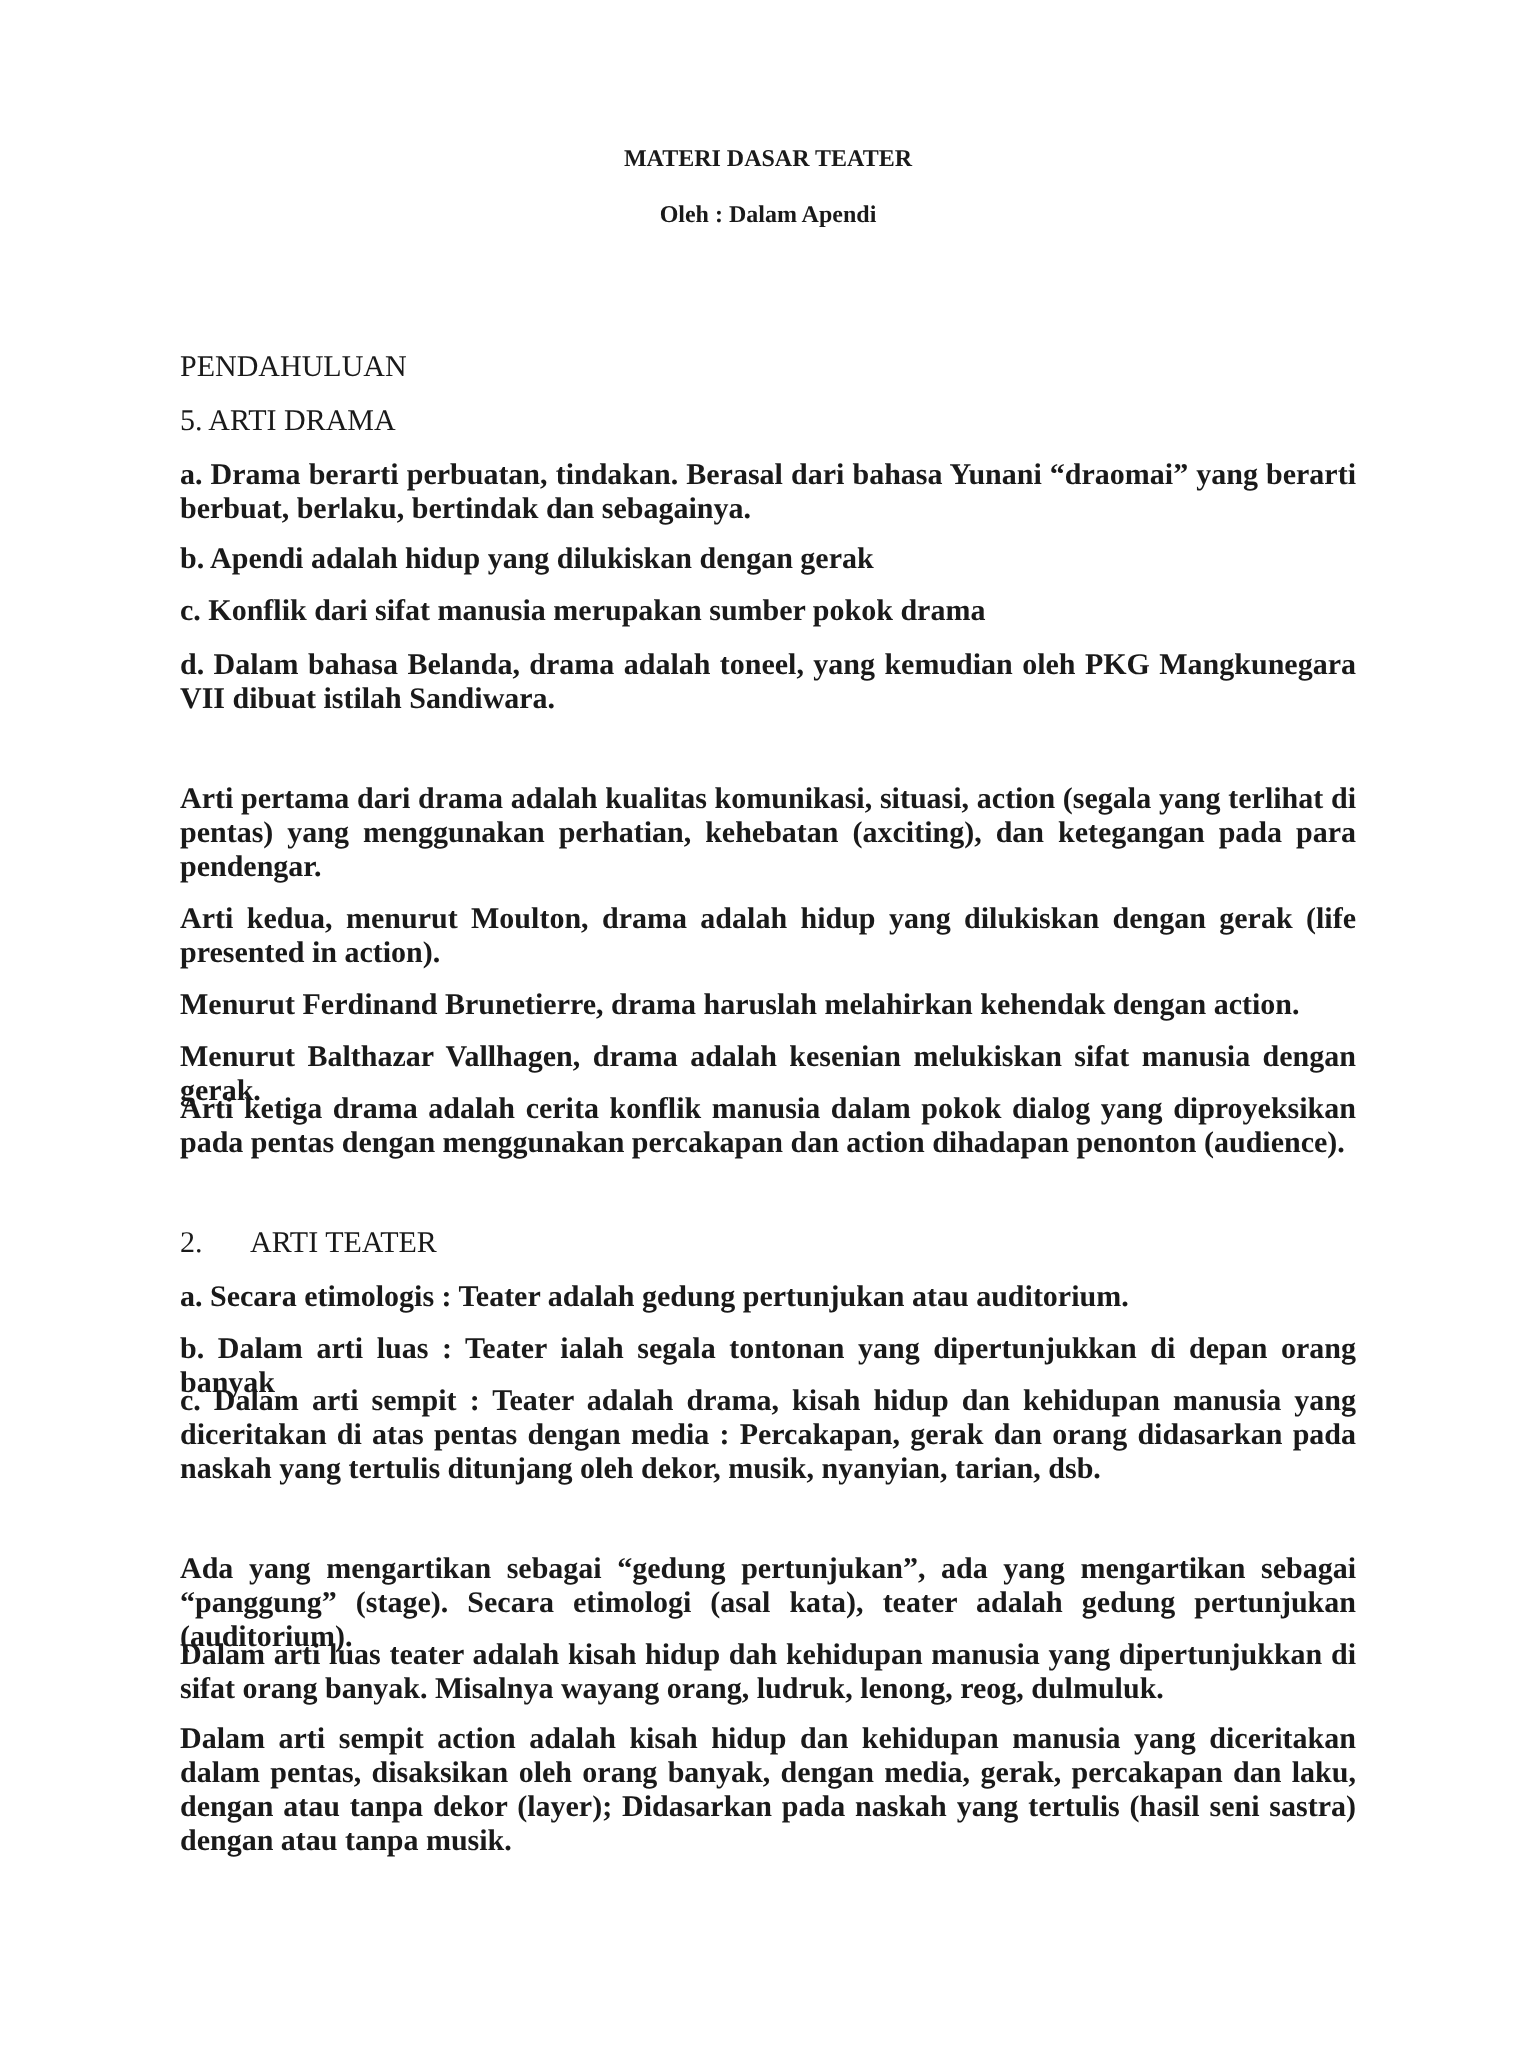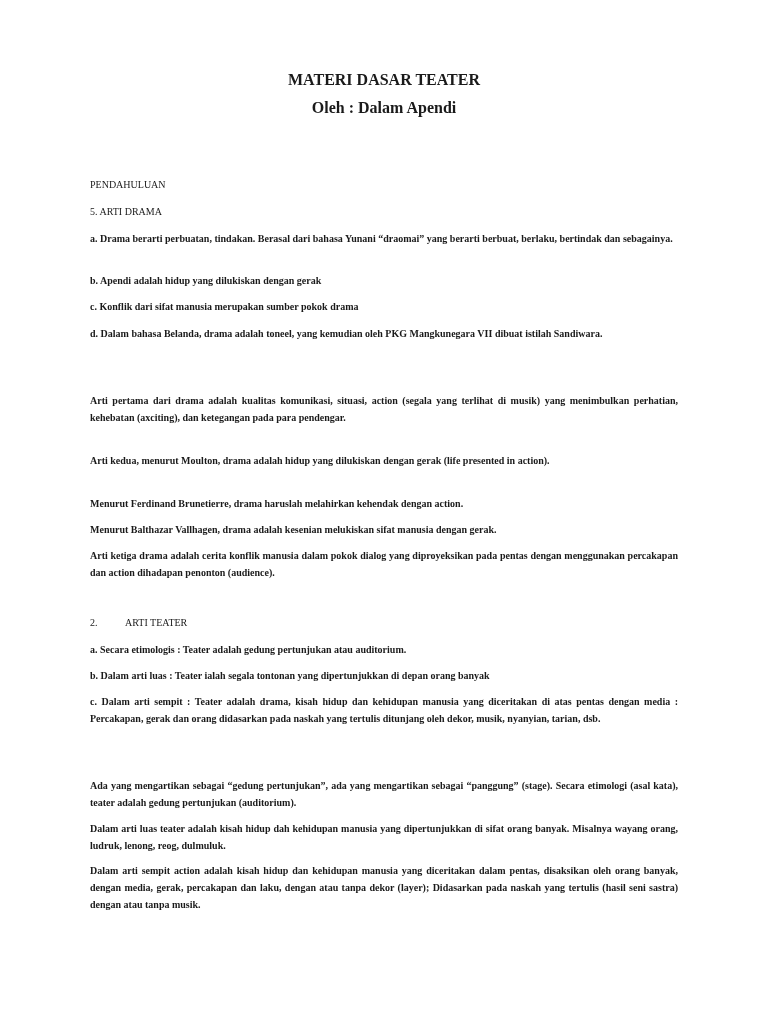--- a/index.html
+++ b/index.html
@@ -1,39 +1,39 @@
 <!DOCTYPE html>
 <html><head>
 <meta charset="utf-8">
 <style>
   html, body { margin: 0; padding: 0; background: #ffffff; }
   body { width: 768px; height: 1024px; position: relative; overflow: hidden;
          font-family: "Liberation Serif", "DejaVu Serif", serif; color: #1a1a1a; }
   .page { position: absolute; left: 90px; top: 0; width: 588px; }
-  .blk { position: absolute; left: 0; width: 588px; font-size: 10px; line-height: 17px; }
-  .title { text-align: center; font-weight: bold; font-size: 16px; }
+  .blk { position: absolute; left: 0; width: 588px; font-size: 15px; line-height: 17px; }
+  .title { text-align: center; font-weight: bold; font-size: 12px; }
   .just { text-align: justify; text-align-last: left; font-weight: bold; }
   .h2tab { display: inline-block; width: 35px; }
 </style>
 </head>
 <body>
 
 <div class="page">
   <div class="blk title" style="top:71px">MATERI DASAR TEATER</div>
   <div class="blk title" style="top:99px">Oleh : Dalam Apendi</div>
 
   <div class="blk" style="top:176px">PENDAHULUAN</div>
   <div class="blk" style="top:203px">5. ARTI DRAMA</div>
 
   <div class="blk just" style="top:230px">a. Drama berarti perbuatan, tindakan. Berasal dari bahasa Yunani “draomai” yang berarti berbuat, berlaku, bertindak dan sebagainya.</div>
   <div class="blk just" style="top:272px">b. Apendi adalah hidup yang dilukiskan dengan gerak</div>
   <div class="blk just" style="top:298px">c. Konflik dari sifat manusia merupakan sumber pokok drama</div>
   <div class="blk just" style="top:325px">d. Dalam bahasa Belanda, drama adalah toneel, yang kemudian oleh PKG Mangkunegara VII dibuat istilah Sandiwara.</div>
 
-  <div class="blk just" style="top:392px">Arti pertama dari drama adalah kualitas komunikasi, situasi, action (segala yang terlihat di musik) yang menimbulkan perhatian, kehebatan (axciting), dan ketegangan pada para pendengar.</div>
+  <div class="blk just" style="top:392px">Arti pertama dari drama adalah kualitas komunikasi, situasi, action (segala yang terlihat di pentas) yang menggunakan perhatian, kehebatan (axciting), dan ketegangan pada para pendengar.</div>
   <div class="blk just" style="top:452px">Arti kedua, menurut Moulton, drama adalah hidup yang dilukiskan dengan gerak (life presented in action).</div>
   <div class="blk just" style="top:495px">Menurut Ferdinand Brunetierre, drama haruslah melahirkan kehendak dengan action.</div>
   <div class="blk just" style="top:521px">Menurut Balthazar Vallhagen, drama adalah kesenian melukiskan sifat manusia dengan gerak.</div>
   <div class="blk just" style="top:547px">Arti ketiga drama adalah cerita konflik manusia dalam pokok dialog yang diproyeksikan pada pentas dengan menggunakan percakapan dan action dihadapan penonton (audience).</div>
 
   <div class="blk" style="top:614px">
     <span class="h2tab">2.</span><span>ARTI TEATER</span>
   </div>
   <div class="blk just" style="top:641px">a.  Secara etimologis : Teater adalah gedung pertunjukan atau auditorium.</div>
   <div class="blk just" style="top:667px">b.  Dalam arti luas : Teater ialah segala tontonan yang dipertunjukkan di depan orang banyak</div>

